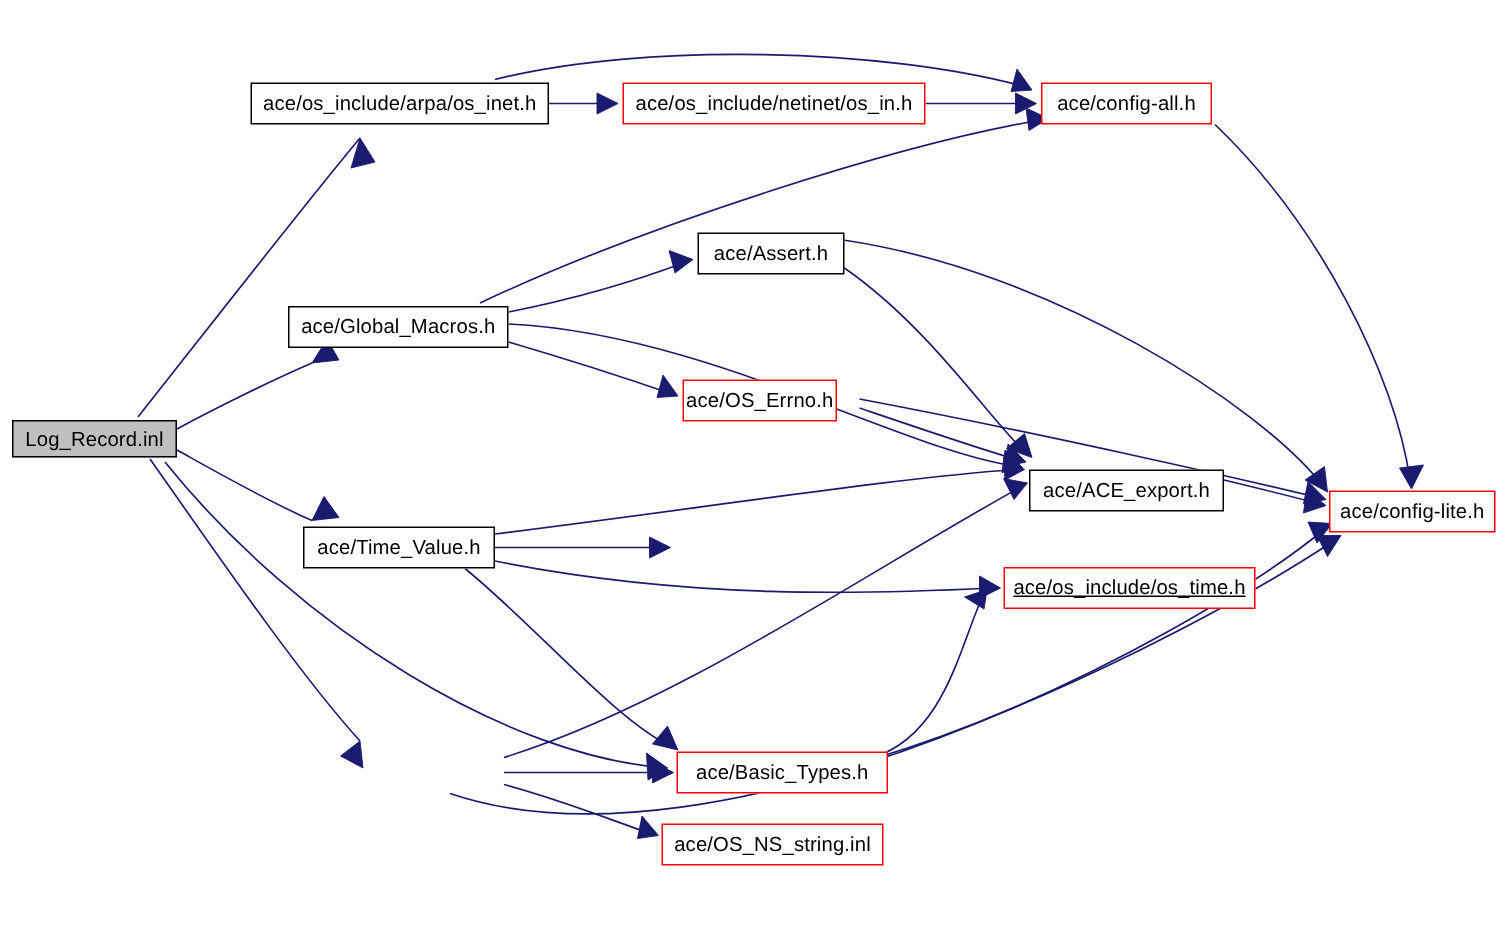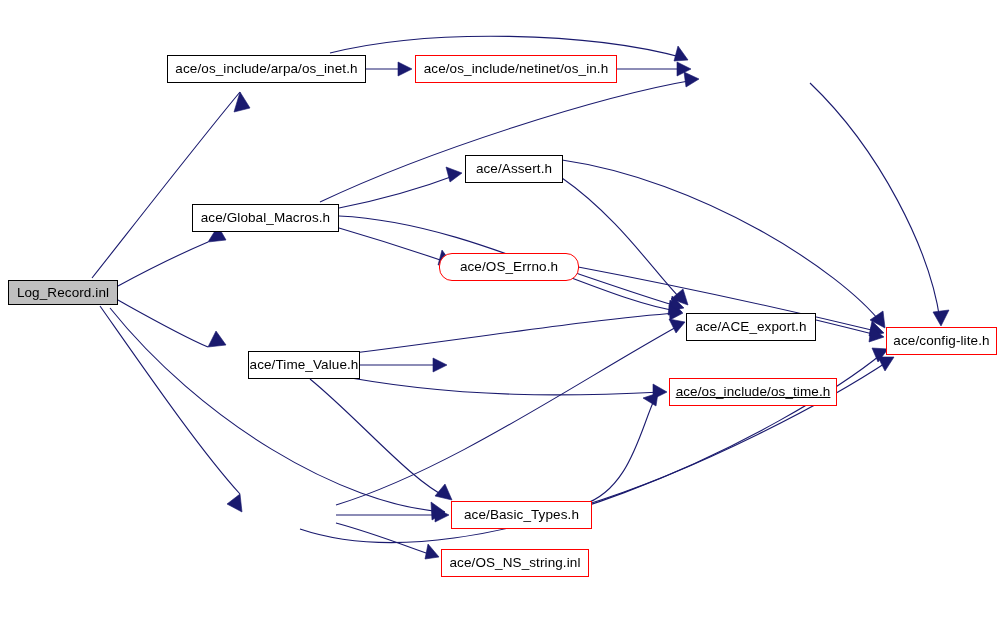--- a/index.html
+++ b/index.html
@@ -183,36 +183,39 @@
     </svg>
 <div class="node root" style="left: 8px; top: 280px; width: 110px; height: 25px;">
       <span class="node-label">Log_Record.inl</span>
     </div>
     <div class="node" style="left: 167px; top: 55px; width: 199px; height: 28px;">
       <span class="node-label">ace/os_include/arpa/os_inet.h</span>
     </div>
     <div class="node red" style="left: 415px; top: 55px; width: 202px; height: 28px;">
       <span class="node-label">ace/os_include/netinet/os_in.h</span>
     </div>
+    <div class="node red" style="left: 694px; top: 55px; width: 114px; height: 28px;">
+      <span class="node-label">ace/config-all.h</span>
+    </div>
     <div class="node" style="left: 465px; top: 155px; width: 98px; height: 28px;">
       <span class="node-label">ace/Assert.h</span>
     </div>
     <div class="node" style="left: 192px; top: 204px; width: 147px; height: 28px;">
       <span class="node-label">ace/Global_Macros.h</span>
     </div>
-    <div class="node red" style="left: 439px; top: 253px; width: 140px; height: 28px; border-radius: 13px;">
+    <div class="node red" style="left: 455px; top: 253px; width: 103px; height: 28px;">
       <span class="node-label">ace/OS_Errno.h</span>
     </div>
     <div class="node" style="left: 686px; top: 313px; width: 130px; height: 28px;">
       <span class="node-label">ace/ACE_export.h</span>
     </div>
     <div class="node red" style="left: 886px; top: 327px; width: 111px; height: 28px;">
       <span class="node-label">ace/config-lite.h</span>
     </div>
-    <div class="node" style="left: 202px; top: 351px; width: 112px; height: 28px; margin-left: 46px;">
+    <div class="node" style="left: 202px; top: 351px; width: 128px; height: 28px;">
       <span class="node-label">ace/Time_Value.h</span>
     </div>
     <div class="node red" style="left: 669px; top: 378px; width: 168px; height: 28px; text-decoration: underline;">
       <span class="node-label">ace/os_include/os_time.h</span>
     </div>
     <div class="node red" style="left: 451px; top: 501px; width: 141px; height: 28px;">
       <span class="node-label">ace/Basic_Types.h</span>
     </div>
     <div class="node red" style="left: 441px; top: 549px; width: 148px; height: 28px;">
       <span class="node-label">ace/OS_NS_string.inl</span>

